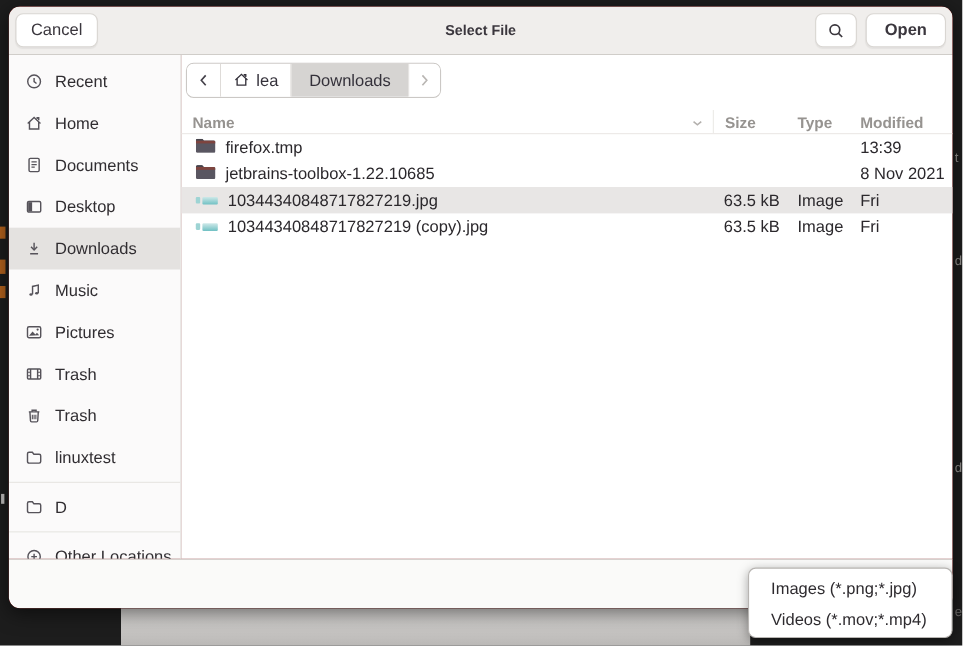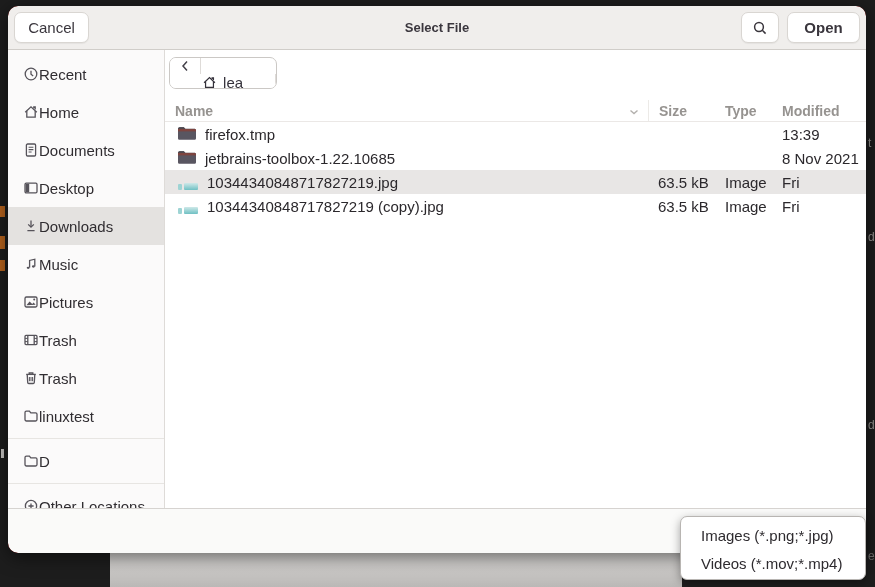--- a/index.html
+++ b/index.html
@@ -33,50 +33,50 @@
   .cancel-btn { width:75px; }
   .open-btn { width:73px; font-weight:700; }
   .search-btn { width:38px; margin-left:auto; margin-right:8px; }
   .win-title { position:absolute; left:50%; transform:translateX(-50%); font-size:13px;
     font-weight:700; color:#3a363d; }
 
   
   .body { flex:1 1 auto; display:flex; min-height:0; }
   .sidebar { flex:0 0 157px; background:#fbfafa; border-right:1px solid #dedbd8;
     padding-top:5px; overflow:hidden; }
-  .side-item { height:38px; display:flex; align-items:center; padding-left:15px; 
+  .side-item { height:38px; display:flex; align-items:center; padding-left:15px; gap:11px;
     font-size:15px; color:#302d31; }
   .side-item.selected { background:#e4e2e0; }
   .side-sep { height:1px; background:#e7e5e2; margin:3px 0; }
   .icon16 { width:16px; height:16px; flex:0 0 16px; }
   .icon16 svg { display:block; }
 
   .main { flex:1 1 auto; background:#ffffff; display:flex; flex-direction:column; min-width:0; }
 
   
   .pathbar { margin:7px 0 0 4px; width:fit-content; height:32px; display:flex;
-    border:1px solid #cbc8c5; border-radius:7px; overflow:hidden; background:#fff;flex-direction:column; }
+    border:1px solid #cbc8c5; border-radius:7px; overflow:hidden; background:#fff; }
   .path-seg { display:flex; align-items:center; justify-content:center; font-size:15px;
     color:#34313a; background:#fff; }
   .path-nav { width:31px; border-right:1px solid #dedbd8; }
   .path-home { padding:0 11px; gap:6px; border-right:1px solid #dedbd8; }
   .path-current { padding:0 16px; background:#d6d4d2; }
   .path-fwd { width:29px; border-left:1px solid #e4e2df; }
 
   
   .list-header { margin-top:11px; height:22px; display:grid;
     grid-template-columns:1fr 67px 57px 94px; align-items:center;
     border-bottom:1px solid #ebe8e6; font-size:14px; font-weight:700; color:#969390; }
   .lh-cell { padding-left:10px; display:flex; align-items:center; }
   .lh-cell.bordered { border-left:1px solid #eceae7; height:100%; }
   .sort-chevron { margin-left:auto; margin-right:8px; }
   .file-row { height:24px; display:grid; grid-template-columns:1fr 67px 57px 94px;
     align-items:center; font-size:15px; color:#2b282c; }
   .file-row.selected { background:#e8e6e5; }
-  .fr-name { display:flex; align-items:flex-end; gap:9px; padding-left:13px; min-width:0;
+  .fr-name { display:flex; align-items:center; gap:9px; padding-left:13px; min-width:0;
     white-space:nowrap; overflow:hidden; }
   .fr-cell { padding-left:10px; white-space:nowrap; }
   .img-thumb { width:20px; height:8px; flex:0 0 20px; display:flex; align-items:center; gap:2px; }
   .img-thumb .s1 { width:4px; height:6px; background:#9ed4d4; border-radius:1px; }
   .img-thumb .s2 { flex:1; height:7px; border-radius:1px;
     background:linear-gradient(#cfe9e9,#6fc0c3); }
 
   
   .footer { flex:0 0 45px; background:#fafaf9; border-top:1px solid #d6d3d0;
     border-radius:0 0 10px 10px; }

